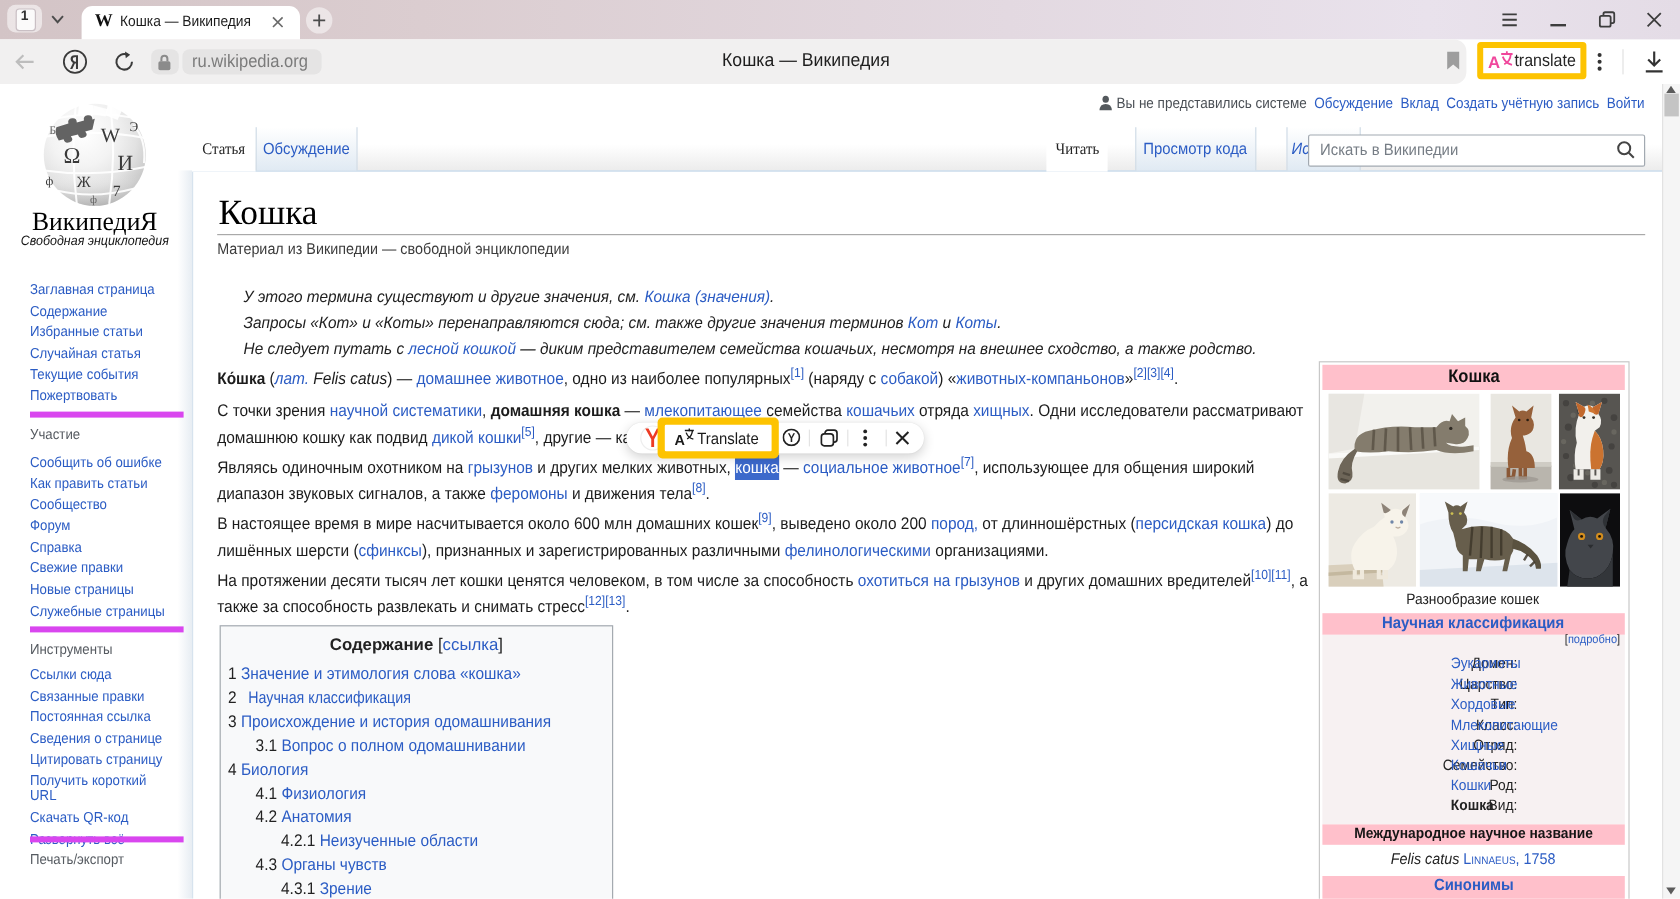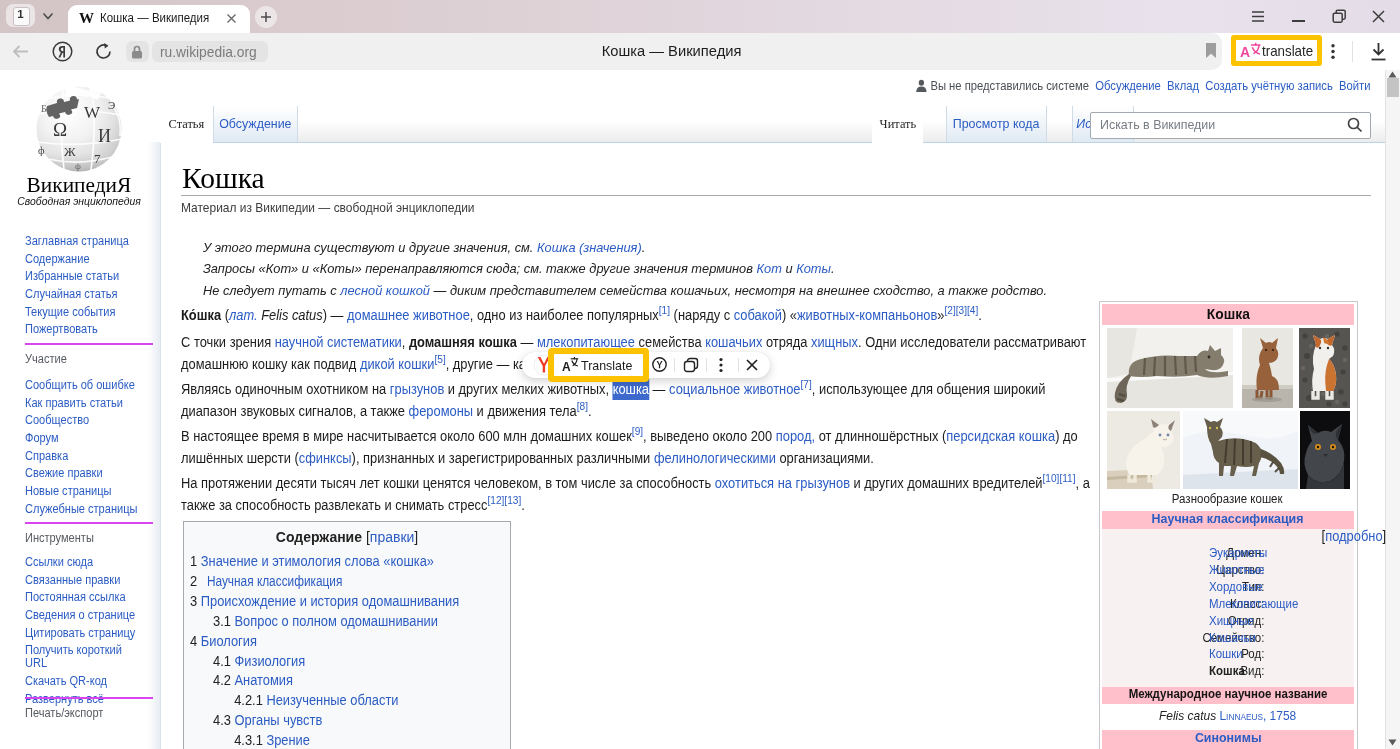--- a/index.html
+++ b/index.html
@@ -38,21 +38,21 @@
   .atab{position:absolute;top:106px;height:37px;background:#fff;}
   .atab > span{position:absolute;left:0;width:100%;text-align:center;top:10px;font-size:13.5px;color:#252525;font-family:Liberation Serif, serif;}
   #search{left:1090px;top:112px;width:279px;height:25px;background:#fff;border:1px solid #a2a9b1;border-radius:2px;}
   
   #contentleft{left:160px;top:142px;width:1px;height:607px;background:#d7e3ee;}
   .ital{font-style:italic;}
   #infobox{left:1099px;top:301px;width:257px;height:448px;background:#fff;border:1px solid #c8c8c8;}
   .pinkbar{position:absolute;background:#ffc0cb;text-align:center;font-weight:700;}
   #scrollbar{left:1385px;top:70px;width:15px;height:679px;background:#f5f5f5;border-left:1px solid #e2e2e2;}
   #sthumb{left:1387px;top:78px;width:12px;height:19px;background:#c4c4c4;}
-  .navh{font-size:12px;color:#565b61;border-top:2px solid #d946ef;padding-top:7px;width:128px;}
+  .navh{font-size:12px;color:#565b61;border-top:5px solid #d946ef;padding-top:7px;width:128px;}
   .nav{left:25px;width:132px;font-size:12px;line-height:13px;transform-origin:0 0;}
   .nav > div{margin-bottom:4.7px;}
   .para{left:181px;width:1000px;font-size:14px;line-height:21.5px;color:#1c1c1c;white-space:nowrap;transform:scaleX(0.92);transform-origin:0 0;}
   #sel{background:#3c69cb;color:#fff;padding:2px 0 3px 0;}
   .popsep{position:absolute;top:358px;width:1px;height:14px;background:#e3e3e3;}
   .sx{transform:scaleX(0.92);transform-origin:0 50%;}
   .sxc{display:inline-block;transform:scaleX(0.92);transform-origin:50% 50%;}
   .sxr{display:inline-block;transform:scaleX(0.92);transform-origin:100% 50%;}
 </style></head>
 <body>
@@ -194,21 +194,21 @@
  <div class="abs para" style="top:426px;">
    В настоящее время в мире насчитывается около 600 млн домашних кошек<sup>[9]</sup>, выведено около 200 <a class="bl">пород,</a> от длинношёрстных (<a class="bl">персидская кошка</a>) до<br>
    лишённых шерсти (<a class="bl">сфинксы</a>), признанных и зарегистрированных различными <a class="bl">фелинологическими</a> организациями.
  </div>
  <div class="abs para" style="top:473px;">
    На протяжении десяти тысяч лет кошки ценятся человеком, в том числе за способность <a class="bl">охотиться на грызунов</a> и других домашних вредителей<sup>[10][11]</sup>, а<br>
    также за способность развлекать и снимать стресс<sup>[12][13]</sup>.
  </div>
 
  <div class="abs" id="toc" style="left:183px;top:521px;width:326px;height:239px;background:#f8f9fa;border:1px solid #a4aab0;">
-   <div style="text-align:center;margin-top:7px;font-size:14px;color:#222;"><b>Содержание</b> [<a class="bl">правки</a>]</div>
+   <div style="text-align:center;margin-top:7px;font-size:14px;color:#222;"><b>Содержание</b> [<a class="bl">ссылка</a>]</div>
  </div>
  <div class="abs sx" style="left:190px;top:552px;font-size:14px;line-height:19.9px;color:#222;transform-origin:0 0;white-space:nowrap;">
    1 <a class="bl">Значение и этимология слова «кошка»</a><br>
    2 <span class="sxc"><a class="bl">Научная классификация</a></span><br>
    3 <a class="bl">Происхождение и история одомашнивания</a><br>
    <span style="margin-left:25px;">3.1 <a class="bl">Вопрос о полном одомашнивании</a></span><br>
    4 <a class="bl">Биология</a><br>
    <span style="margin-left:25px;">4.1 <a class="bl">Физиология</a></span><br>
    <span style="margin-left:25px;">4.2 <a class="bl">Анатомия</a></span><br>
    <span style="margin-left:48px;">4.2.1 <a class="bl">Неизученные области</a></span><br>
@@ -322,21 +322,21 @@
     <circle cx="33" cy="36" r="3" fill="#d28d1e"></circle>
    <circle cx="18" cy="36" r="1.2" fill="#1a1208"></circle>
     <circle cx="33" cy="36" r="1.2" fill="#1a1208"></circle>
    <path d="M23 43 L28 43 L25.5 46 Z" fill="#2b2d30"></path>
    <path d="M8 14 L18 22 Q13 24 11 20 Z" fill="#2e3135"></path>
     <path d="M42 13 L38 29 Q34 24 37 19 Z" fill="#2e3135"></path>
  </svg>
  <div class="abs" style="left:1099px;top:492px;width:257px;text-align:center;font-size:12.5px;color:#222;"><span class="sxc">Разнообразие кошек</span></div>
  <div class="pinkbar" style="left:1102px;top:511px;width:252px;height:18px;font-size:13.5px;"><span class="sxc"><a class="bl">Научная классификация</a></span></div>
  <div class="abs" style="left:1102px;top:529px;width:252px;height:158px;background:#f7f1f2;"></div>
- <div class="abs" style="left:1102px;top:528px;width:248px;text-align:right;font-size:14px;color:#222;margin-left:36px;"><span class="sxr">[<a class="bl">подробно</a>]</span></div>
+ <div class="abs" style="left:1102px;top:528px;width:248px;text-align:right;font-size:10px;color:#222;"><span class="sxr">[<a class="bl">подробно</a>]</span></div>
  <div class="abs" id="taxo" style="left:1158px;top:545px;width:106px;text-align:right;font-size:12.5px;line-height:16.9px;color:#222;">
    <span class="sxr">Домен:<br>Царство:<br>Тип:<br>Класс:<br>Отряд:<br>Семейство:<br>Род:<br>Вид:</span>
  </div>
  <div class="abs" id="taxv" style="left:1209px;top:545px;font-size:12.5px;line-height:16.9px;">
    <span class="sx" style="display:inline-block;"><a class="bl">Эукариоты</a><br><a class="bl">Животные</a><br><a class="bl">Хордовые</a><br><a class="bl">Млекопитающие</a><br>
    <a class="bl">Хищные</a><br><a class="bl">Кошачьи</a><br><a class="bl">Кошки</a><br><b style="color:#222;">Кошка</b></span>
  </div>
  <div class="pinkbar" style="left:1102px;top:687px;width:252px;height:17px;font-size:12.5px;color:#151515;"><span class="sxc">Международное научное название</span></div>
  <div class="abs" style="left:1099px;top:708px;width:257px;text-align:center;font-size:13px;color:#222;"><span class="sxc"><span class="ital">Felis catus</span> <a class="bl" style="font-variant:small-caps;">Linnaeus</a><a class="bl">, 1758</a></span></div>
  <div class="pinkbar" style="left:1102px;top:730px;width:252px;height:32px;font-size:13.5px;"><span class="sxc"><a class="bl">Синонимы</a></span></div>

